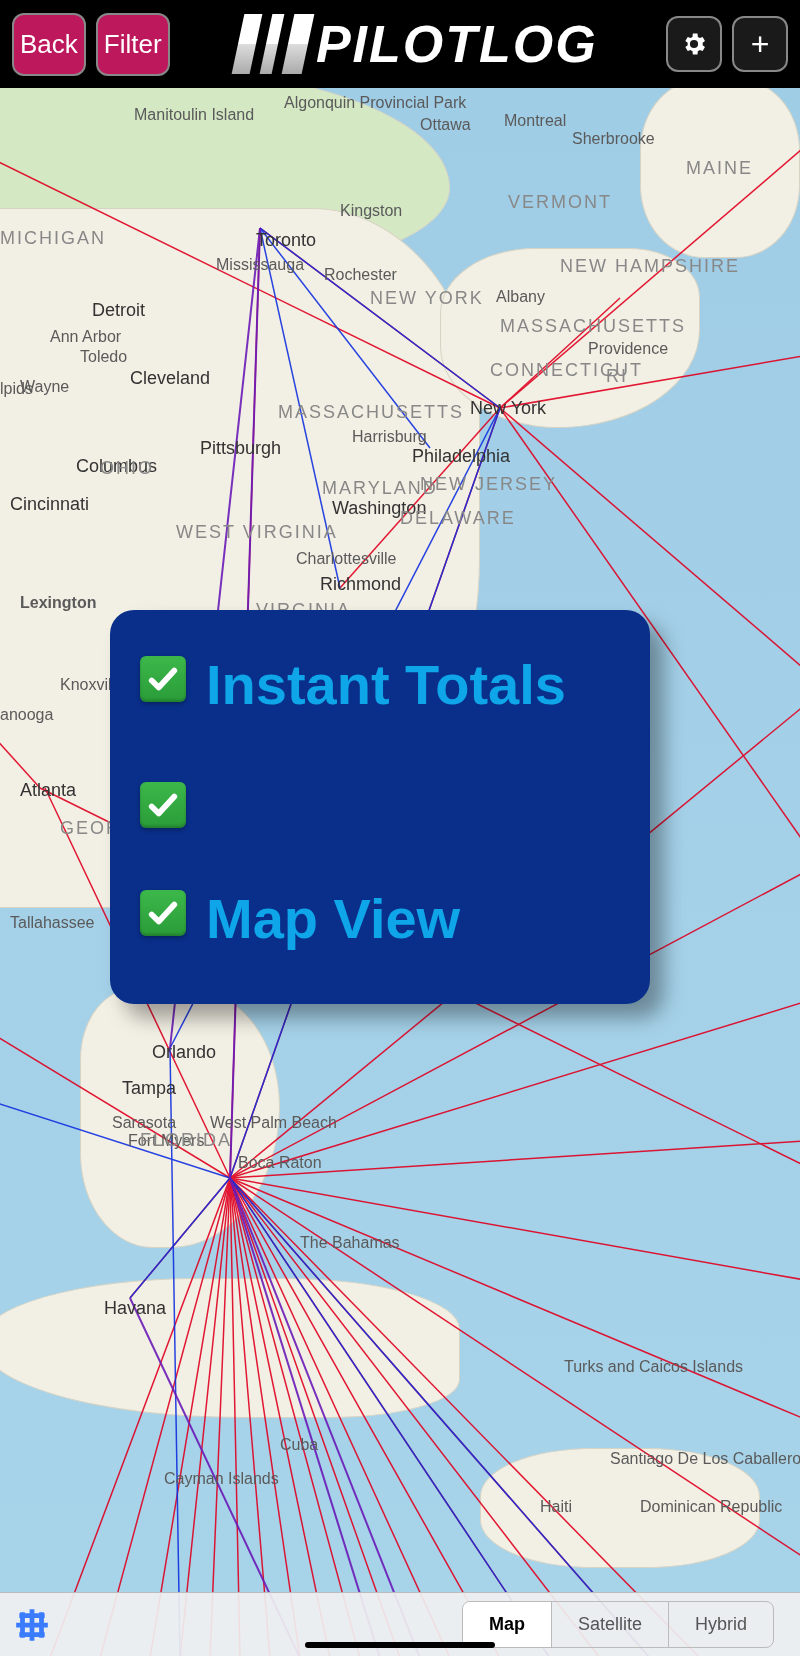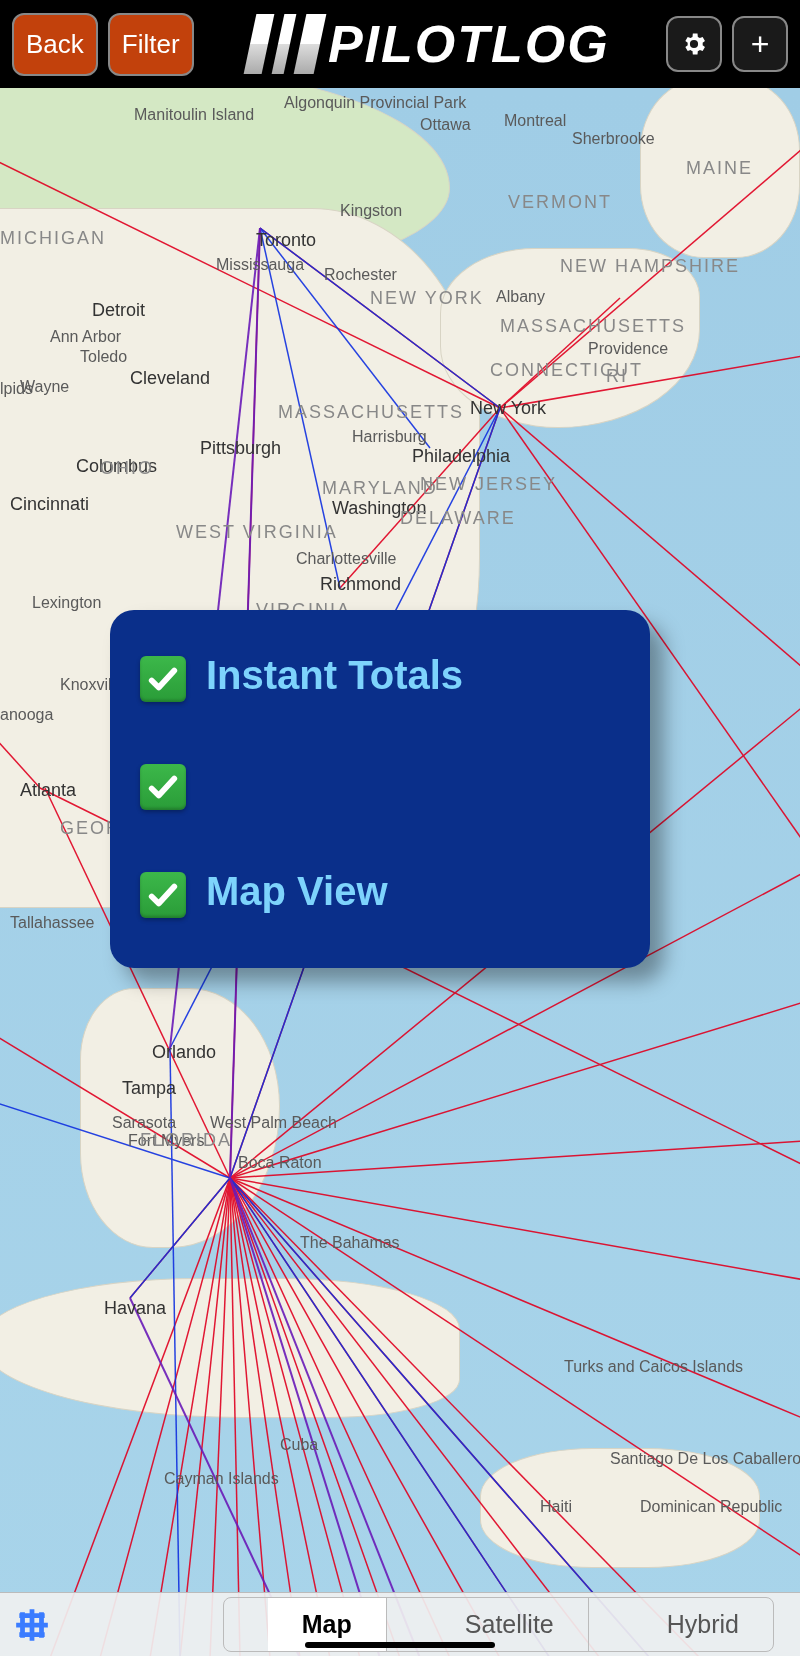--- a/index.html
+++ b/index.html
@@ -18,26 +18,26 @@
   top: 0; left: 0; right: 0;
   height: 88px;
   background: #000;
   display: flex;
   align-items: center;
   padding: 0 12px;
   gap: 10px;
   z-index: 100;
 }
 .btn {
-  background: #c2410c;
+  background: #be185d;
   border: 2px solid #888;
   border-radius: 12px;
   color: #fff;
   font-size: 26px;
-  padding: 14px 12px;
+  padding: 14px 6px;
   cursor: pointer;
 }
 .logo-wrap {
   flex: 1;
   display: flex;
   align-items: center;
   justify-content: center;
   gap: 8px;
 }
 .logo-icon {
@@ -135,22 +135,22 @@
   width:46px; height:46px;
   background: linear-gradient(180deg,#3cb84a,#2a9c38);
   border-radius:6px;
   flex-shrink:0;
   display:flex; align-items:center; justify-content:center;
   box-shadow: inset 0 -2px 3px rgba(0,0,0,0.2), 0 2px 4px rgba(0,0,0,0.3);
   margin-top:6px;
 }
 .check svg { width:34px; height:34px; }
 .feature-text {
-  color:#7dd3fc;
-  font-size:40px;
+  color:#0ea5e9;
+  font-size:56px;
   font-weight:700;
   line-height:1.25;
 }
 
 
 .bottom-bar {
   position:absolute;
   bottom:0; left:0; right:0;
   height:64px;
   background:rgba(240,240,240,0.92);
@@ -168,26 +168,25 @@
   margin-left:auto;
   display:flex;
   border:1px solid #bbb;
   border-radius:8px;
   overflow:hidden;
   margin-right:26px;
 }
 .seg button {
   border:none;
   background:transparent;
-  padding:12px 34px;
-  font-size:25px;
+  padding:12px 26px;
+  font-size:18px;
   color:#555;
   cursor:pointer;
   border-right:1px solid #bbb;
-  margin-left:44px;
 }
 .seg button:last-child { border-right:none; }
 .seg button.active {
   background:#fff;
   color:#000;
   font-weight:600;
 }
 .home-indicator {
   position:absolute;
   bottom:8px; left:50%;
@@ -306,21 +305,21 @@
       <div class="city big" style="left: 130px; top: 280px;">Cleveland</div>
       <div class="city" style="left: 588px; top: 252px;">Providence</div>
       <div class="city big" style="left: 470px; top: 310px;">New York</div>
       <div class="city big" style="left: 200px; top: 350px;">Pittsburgh</div>
       <div class="city" style="left: 352px; top: 340px;">Harrisburg</div>
       <div class="city big" style="left: 76px; top: 368px;">Columbus</div>
       <div class="city big" style="left: 412px; top: 358px;">Philadelphia</div>
       <div class="city big" style="left: 10px; top: 406px;">Cincinnati</div>
       <div class="city big" style="left: 332px; top: 410px;">Washington</div>
       <div class="city" style="left: 296px; top: 462px;">Charlottesville</div>
-      <div class="city" style="left: 32px; top: 506px;">Lexington</div>
+      <div class="city" style="left: 20px; top: 506px; font-weight: bold;">Lexington</div>
       <div class="city big" style="left: 320px; top: 486px;">Richmond</div>
       <div class="city" style="left: 60px; top: 588px;">Knoxville</div>
       <div class="city big" style="left: 20px; top: 692px;">Atlanta</div>
       <div class="city" style="left: 10px; top: 826px;">Tallahassee</div>
       <div class="city big" style="left: 152px; top: 954px;">Orlando</div>
       <div class="city big" style="left: 122px; top: 990px;">Tampa</div>
       <div class="city" style="left: 112px; top: 1026px;">Sarasota</div>
       <div class="city" style="left: 128px; top: 1044px;">Fort Myers</div>
       <div class="city" style="left: 210px; top: 1026px;">West Palm Beach</div>
       <div class="city" style="left: 238px; top: 1066px;">Boca Raton</div>

